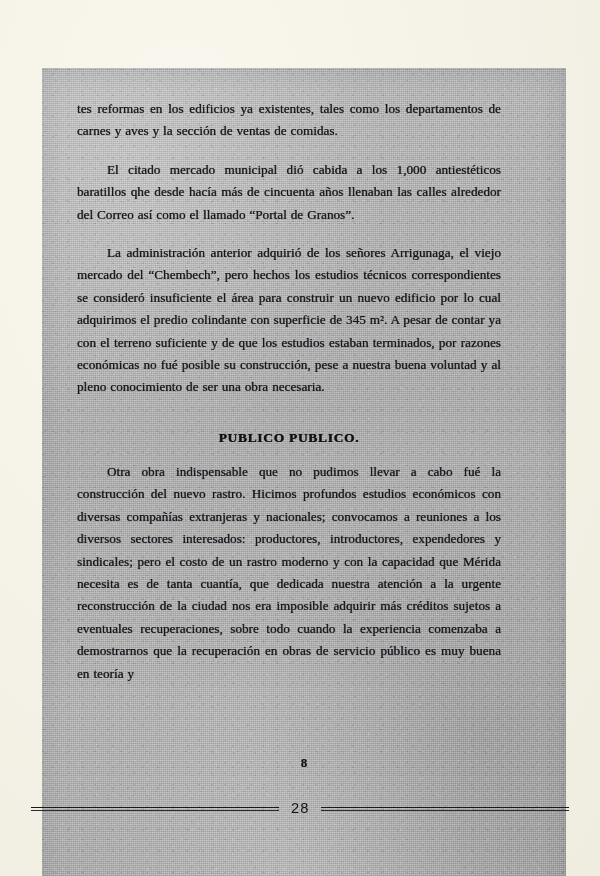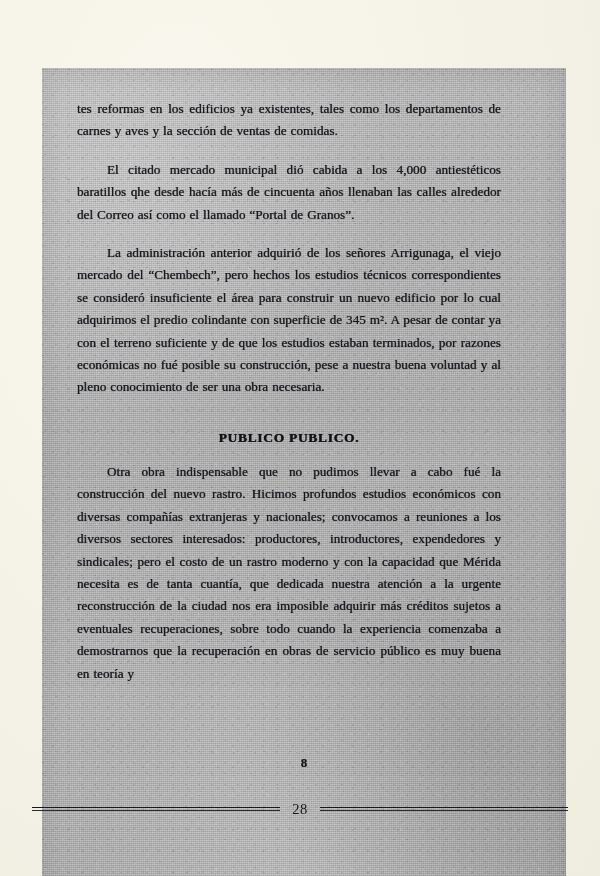--- a/index.html
+++ b/index.html
@@ -116,20 +116,21 @@
   
   #bottom-folio-bar {
     position: absolute;
     left: 0;
     top: 796px;
     width: 600px;
     height: 26px;
     display: flex;
     align-items: center;
     justify-content: center;
+    font-family: Liberation Mono, monospace;
   }
   .folio-rule {
     height: 5px;
     position: relative;
     flex: 0 0 auto;
   }
   .folio-rule::before,
   .folio-rule::after {
     content: "";
     position: absolute;
@@ -156,21 +157,21 @@
 
 <div id="page-sheet">
 
   <div id="scan-region">
     <div id="scan-grain"></div>
 
     <div id="text-column">
 
       <p class="para no-indent">tes reformas en los edificios ya existentes, tales como los departamentos de carnes y aves y la sección de ventas de comidas.</p>
 
-      <p class="para">El citado mercado municipal dió cabida a los 4,000 antiestéticos baratillos qhe desde hacía más de cincuenta años llenaban las calles alrededor del Correo así como el llamado “Portal de Granos”.</p>
+      <p class="para">El citado mercado municipal dió cabida a los 1,000 antiestéticos baratillos qhe desde hacía más de cincuenta años llenaban las calles alrededor del Correo así como el llamado “Portal de Granos”.</p>
 
 
       <p class="para tight">La administración anterior adquirió de los señores Arrigunaga, el viejo mercado del “Chembech”, pero hechos los estudios técnicos correspondientes se consideró insuficiente el área para construir un nuevo edificio por lo cual adquirimos el predio colindante con superficie de 345 m². A pesar de contar ya con el terreno suficiente y de que los estudios estaban terminados, por razones económicas no fué posible su construcción, pese a nuestra buena voluntad y al pleno conocimiento de ser una obra necesaria.</p>
 
       <h2 class="section-heading">PUBLICO PUBLICO.</h2>
 
       <p class="para">Otra obra indispensable que no pudimos llevar a cabo fué la construcción del nuevo rastro. Hicimos profundos estudios económicos con diversas compañías extranjeras y nacionales; convocamos a reuniones a los diversos sectores interesados: productores, introductores, expendedores y sindicales; pero el costo de un rastro moderno y con la capacidad que Mérida necesita es de tanta cuantía, que dedicada nuestra atención a la urgente reconstrucción de la ciudad nos era imposible adquirir más créditos sujetos a eventuales recuperaciones, sobre todo cuando la experiencia comenzaba a demostrarnos que la recuperación en obras de servicio público es muy buena en teoría y</p>
 
     </div>
 

